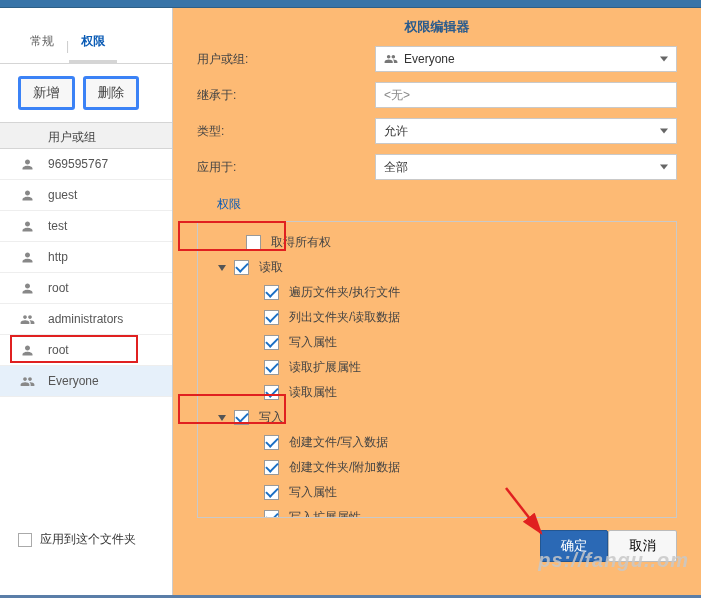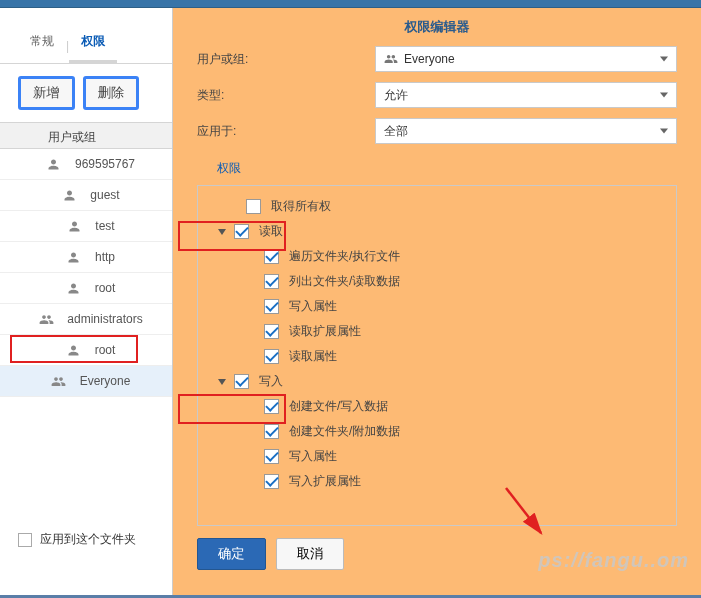--- a/index.html
+++ b/index.html
@@ -71,21 +71,20 @@
       color: #444;
     }
     .user-list { }
     .user-row {
       display: flex;
       align-items: center;
       padding: 6px 10px 6px 18px;
       border-bottom: 1px solid #eee;
       cursor: pointer;
       color: #555;
-      justify-content: center;
     }
     .user-row.selected {
       background: #e6f0fa;
     }
     .user-row .icon {
       width: 18px;
       height: 18px;
       margin-right: 12px;
       display: flex;
       align-items: center;
@@ -211,23 +210,23 @@
       border-left: 2px solid #1a6fc4;
       border-bottom: 2px solid #1a6fc4;
       transform: rotate(-45deg) translate(1px, -1px);
     }
     .highlight-box {
       position: absolute;
       border: 2px solid #e02020;
       pointer-events: none;
     }
     .dialog-footer {
-      padding: 12px 24px 28px;
-      display: flex;
-      gap: 10px;
+      padding: 12px 24px 36px;
+      display: flex;
+      justify-content: flex-end;
     }
     .btn-primary {
       background: #2b69b5;
       color: #fff;
       border: 1px solid #235691;
       padding: 6px 20px;
       border-radius: 2px;
       cursor: pointer;
     }
     .btn-secondary {
@@ -360,20 +359,26 @@
           <span class="user-icon-inline">
             <svg width="14" height="14" viewBox="0 0 24 24">
                 <path fill="#777" d="M16 11c1.66 0 3-1.34 3-3s-1.34-3-3-3-3 1.34-3 3 1.34 3 3 3zm-8 0c1.66 0 3-1.34 3-3S9.66 5 8 5 5 6.34 5 8s1.34 3 3 3zm0 2c-2.33 0-7 1.17-7 3.5V19h14v-2.5c0-2.33-4.67-3.5-7-3.5zm8 0c-.29 0-.62.02-.97.05 1.16.84 1.97 1.97 1.97 3.45V19h6v-2.5c0-2.33-4.67-3.5-7-3.5z"></path>
               </svg>
           </span>
           <span>Everyone</span>
           <span class="dropdown-caret"></span>
         </div>
       </div>
 
+      <div class="form-row">
+        <div class="form-label">继承于:</div>
+        <div class="form-control readonly">
+          <span>&lt;无&gt;</span>
+        </div>
+      </div>
 
       <div class="form-row">
         <div class="form-label">类型:</div>
         <div class="form-control">
           <span>允许</span>
           <span class="dropdown-caret"></span>
         </div>
       </div>
 
       <div class="form-row">

